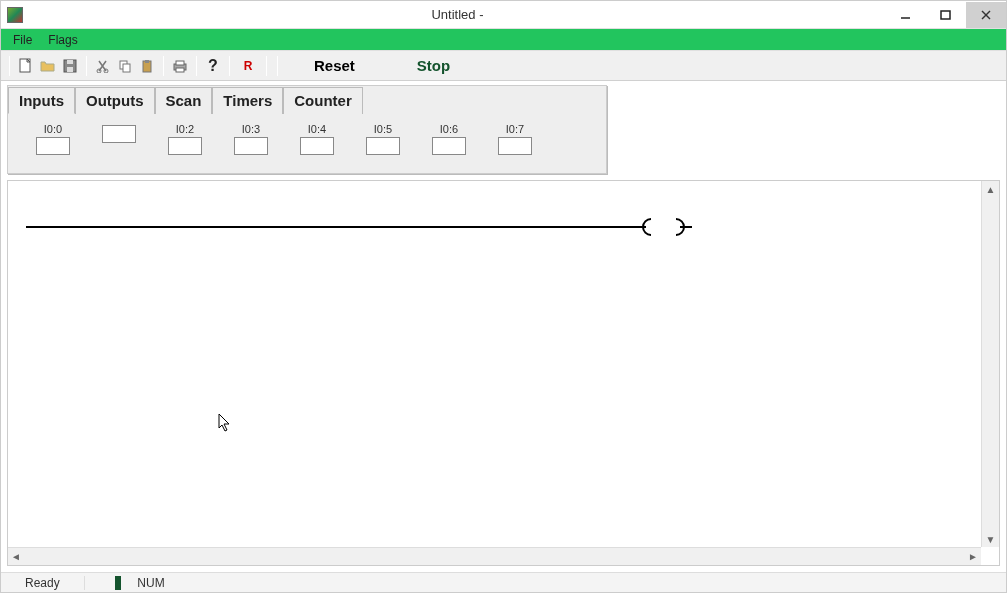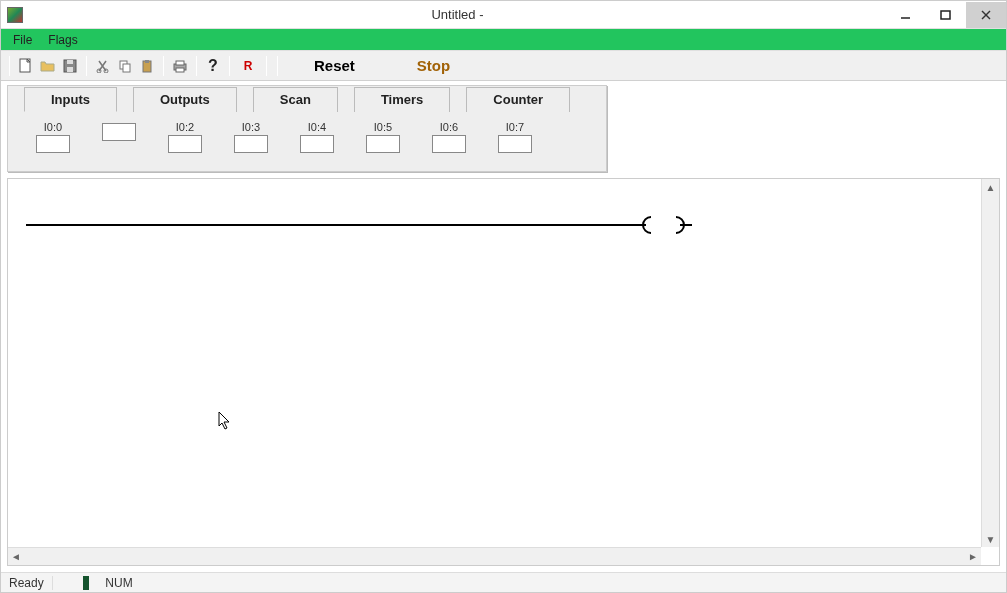--- a/index.html
+++ b/index.html
@@ -81,30 +81,29 @@
   margin: 4px 6px 0 6px;
   width: 600px;
   padding-bottom: 18px;
   box-shadow: 1px 1px 0 #bbb;
 }
 .tabrow {
   display: flex;
   background: #eeeeee;
 }
 .tab {
-  padding: 4px 26px;
+  padding: 4px 10px;
   border: 1px solid #bbb;
   border-bottom: none;
   background: #eeeeee;
   font-weight: bold;
-  font-size: 13px;
+  font-size: 15px;
   color: #222;
   position: relative;
   top: 1px;
-  margin-left: 16px;
 }
 .tab.active {
   background: #eeeeee;
   border-bottom: 1px solid #eeeeee;
 }
 .io-row {
   display: flex;
   gap: 32px;
   padding: 10px 28px 0 28px;
 }
@@ -165,21 +164,21 @@
 .statusbar {
   height: 20px;
   background: #f4f4f4;
   border-top: 1px solid #ddd;
   display: flex;
   align-items: center;
   font-size: 12px;
   color: #333;
 }
 .statusbar .cell {
-  padding: 0 8px;
+  padding: 0 24px;
   border-right: 1px solid #ddd;
 }
 .statusbar .watermark {
   flex: 1;
   text-align: center;
   color: #bbb;
   font-size: 13px;
 }
 .statusbar .numcell {
   width: 50px;
@@ -276,21 +275,21 @@
         <rect x="4" y="9" width="8" height="4" fill="#fff" stroke="#666"></rect>
       </svg>
   </div>
   <div class="sep"></div>
   <div class="tbtn" style="font-size:16px;font-weight:bold;color:#222;">?</div>
   <div class="sep"></div>
   <div class="tbtn r-btn" style="width:24px;">R</div>
   <div class="sep"></div>
   <div class="sep"></div>
   <div class="textbtn" style="color:#000;">Reset</div>
-  <div class="textbtn" style="color:#a16207;">Stop</div>
+  <div class="textbtn" style="color:#14532d;">Stop</div>
 </div>
 
 <div class="tabpanel">
   <div class="tabrow">
     <div class="tab active">Inputs</div>
     <div class="tab">Outputs</div>
     <div class="tab">Scan</div>
     <div class="tab">Timers</div>
     <div class="tab">Counter</div>
   </div>

